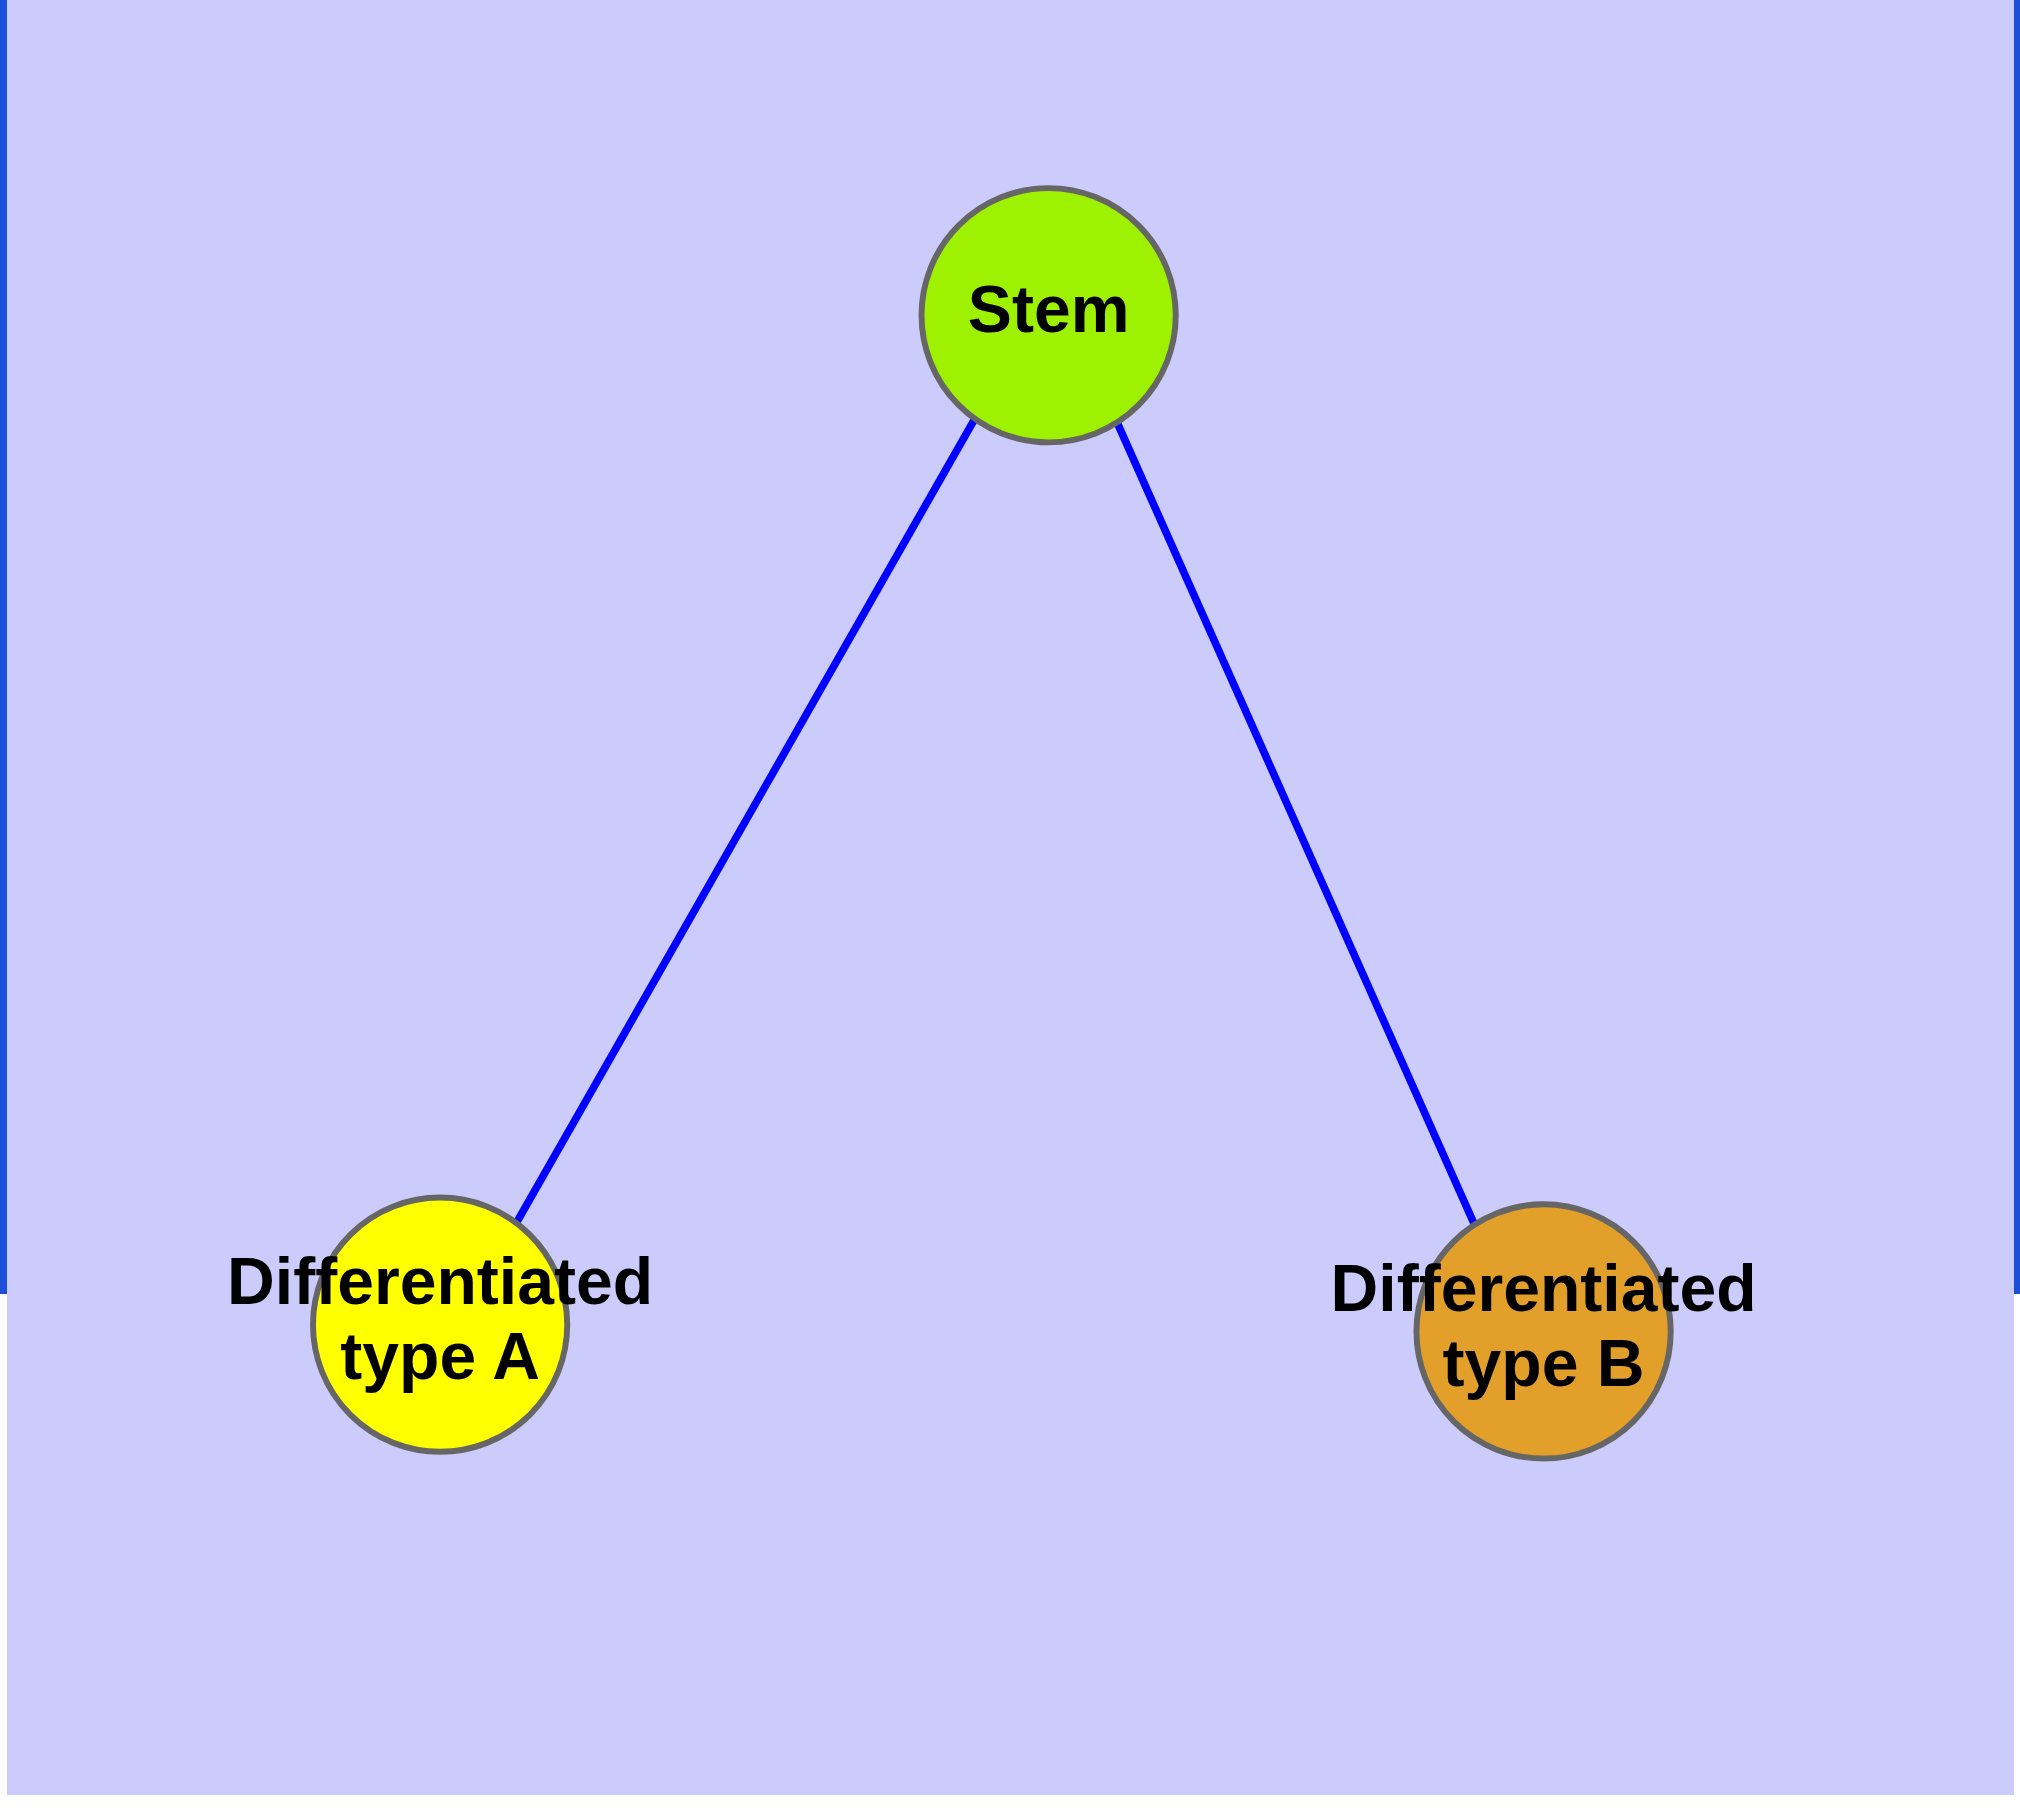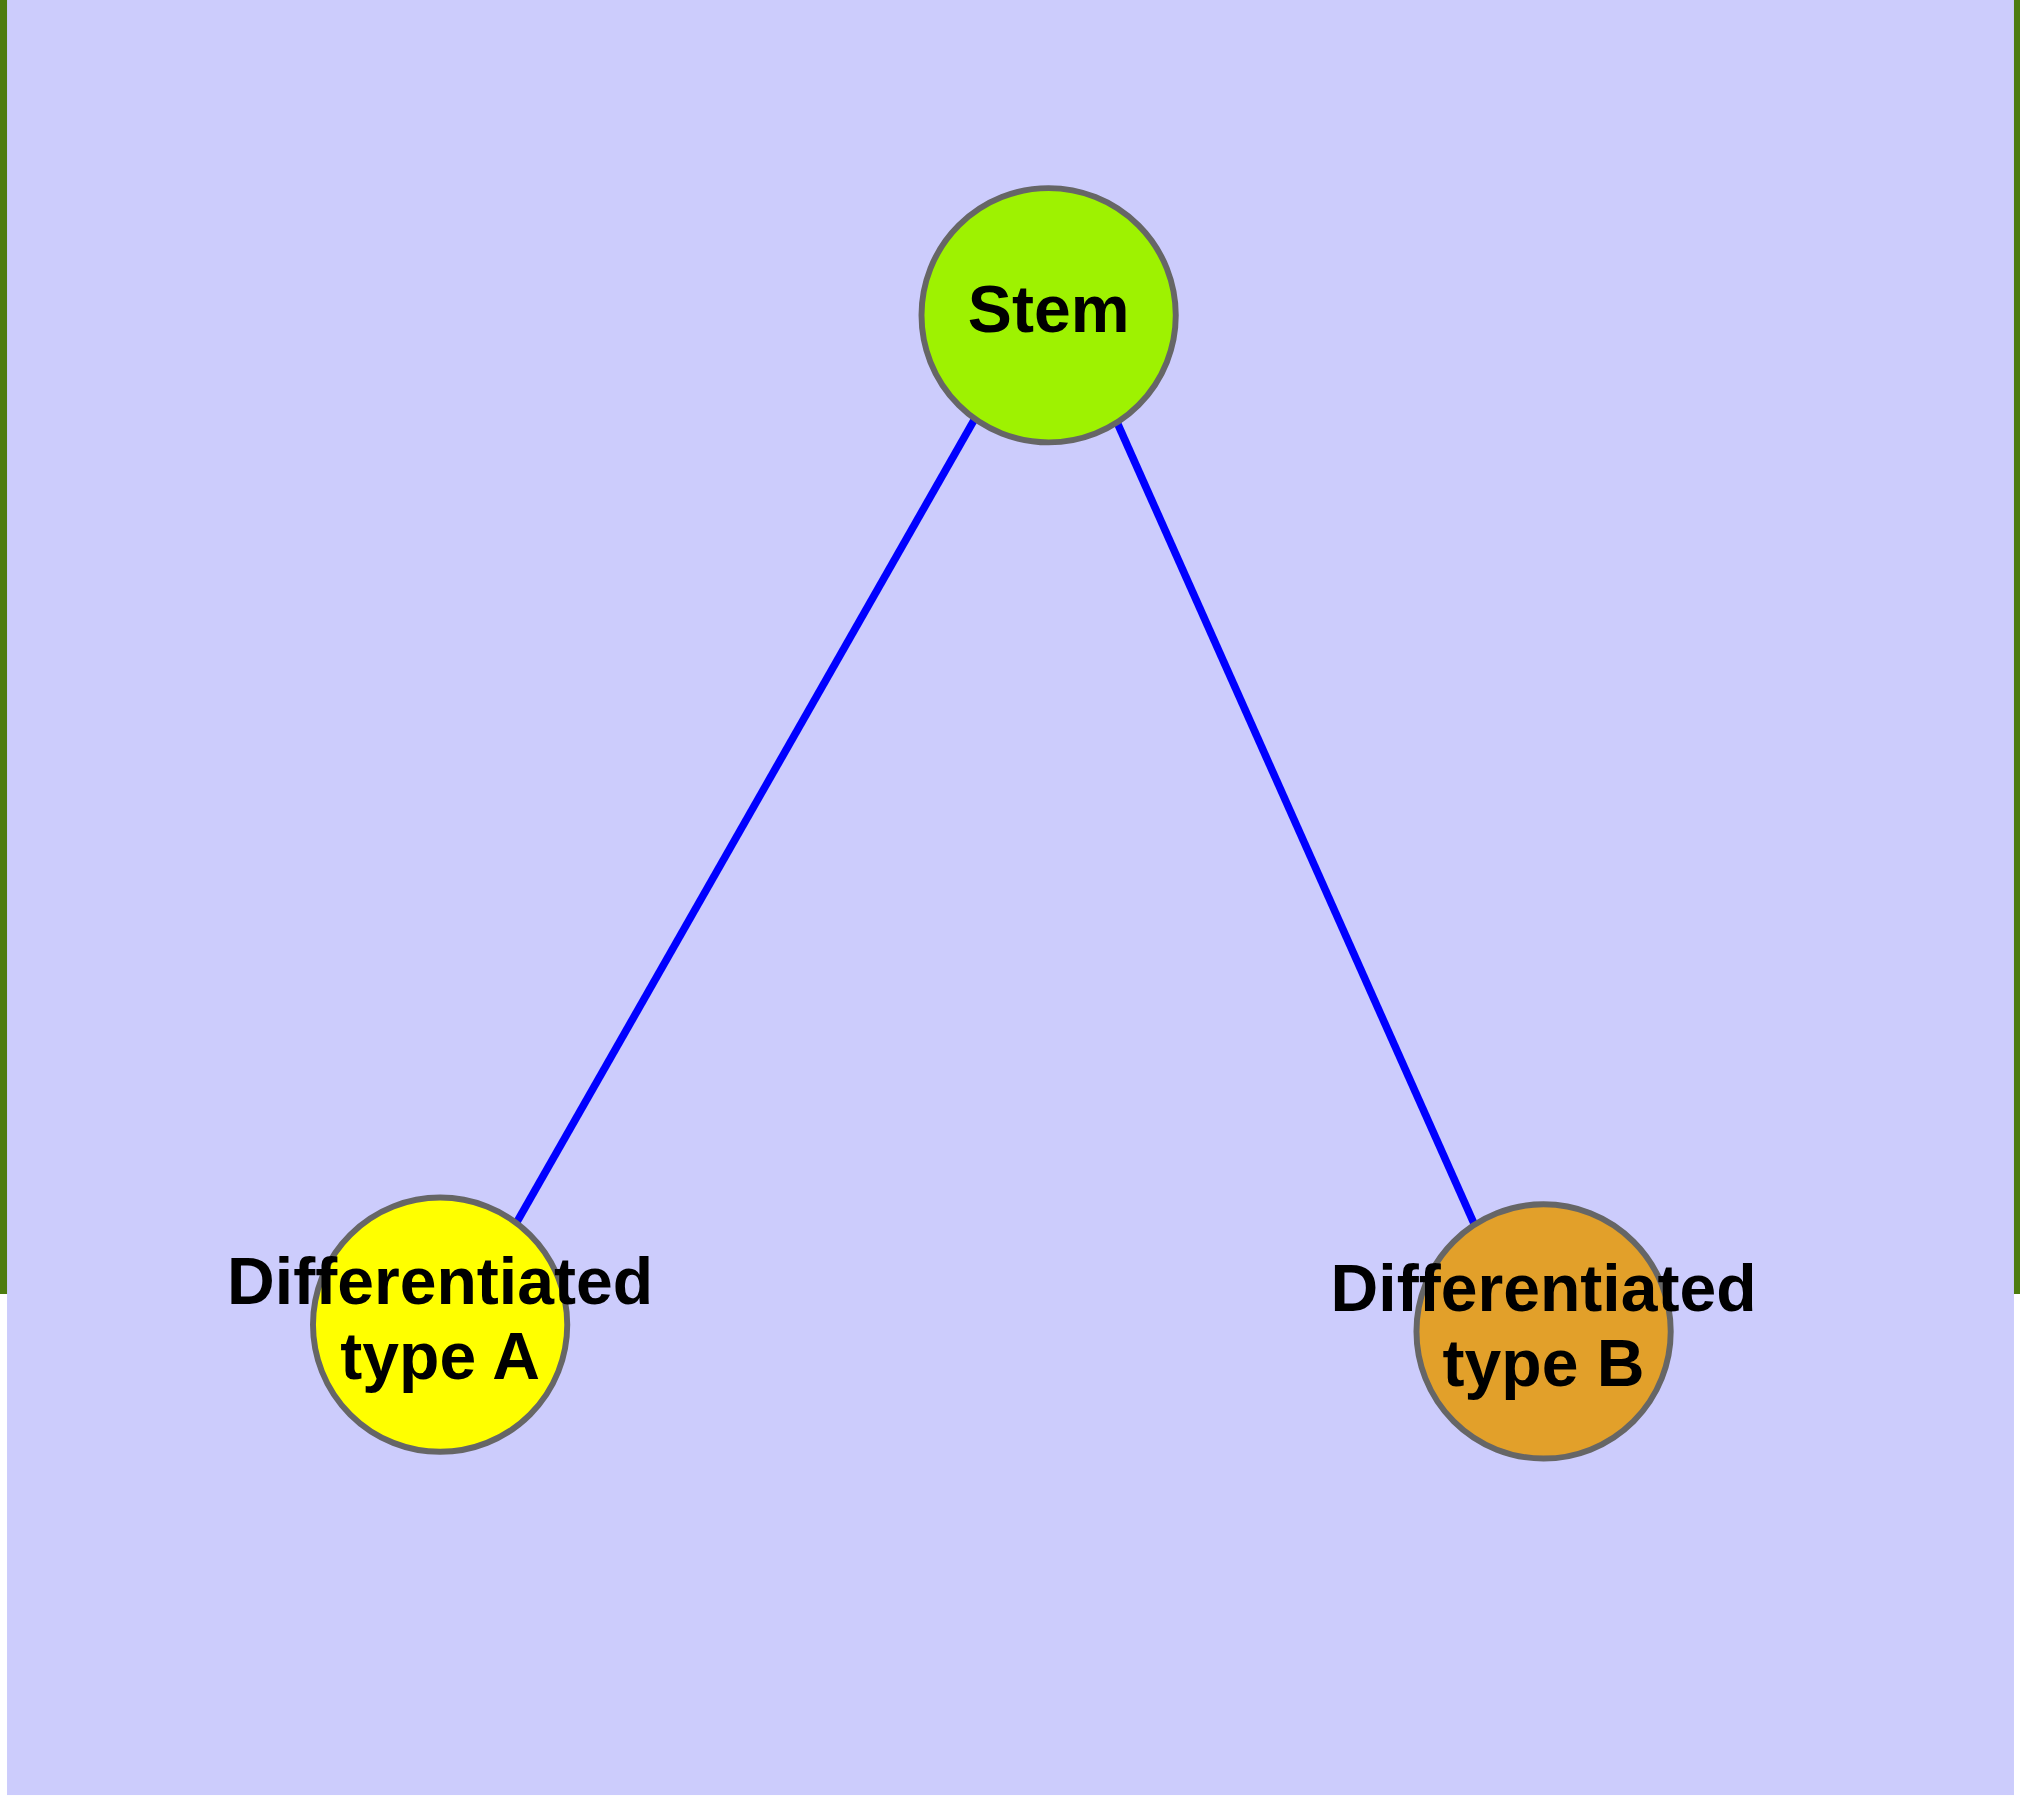--- a/index.html
+++ b/index.html
@@ -11,21 +11,21 @@
   body {
     width: 2021px;
     height: 1812px;
     overflow: hidden;
     font-family: "Liberation Sans", sans-serif;
   }
   #canvas-wrap {
     position: relative;
     width: 2021px;
     height: 1294px;
-    background: #4d7c0f;
+    background: #1d4ed8;
   }
   #graph-svg {
     position: absolute;
     top: 0;
     left: 0;
     width: 2021px;
     height: 1812px;
     display: block;
   }
   .node-label {

